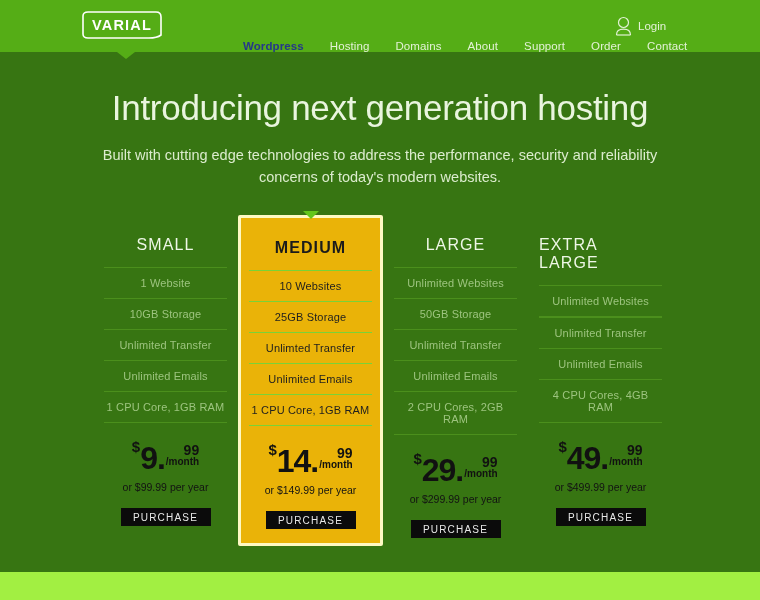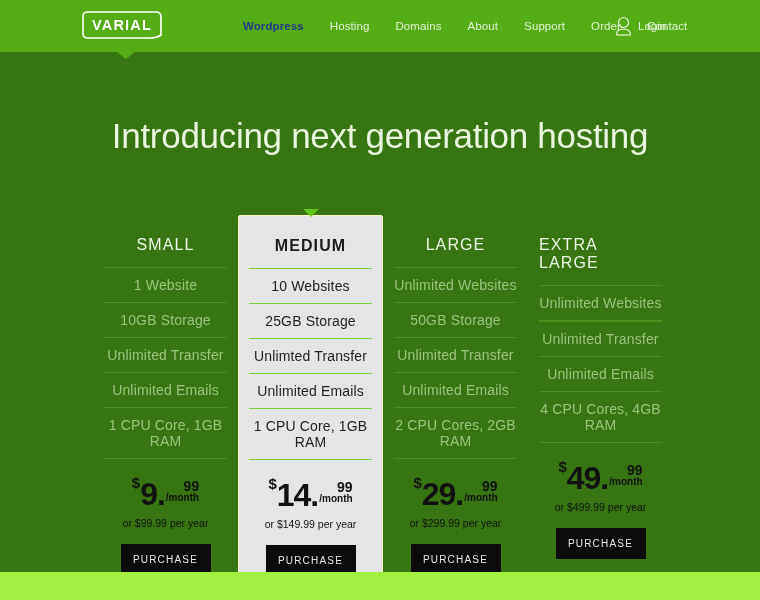--- a/index.html
+++ b/index.html
@@ -37,21 +37,21 @@
     height: 32px;
   }
   .logo svg { display: block; }
 
   .nav {
     position: absolute;
     left: 230px;
     top: 0;
     height: 52px;
     display: flex;
-    align-items: center;
+    align-items: flex-end;
     gap: 0px;
   }
   .nav-item {
     font-size: 11.5px;
     color: #e3f2d6;
     padding: 0 13px;
     letter-spacing: 0.1px;
     white-space: nowrap;
     cursor: pointer;
   }
@@ -84,21 +84,21 @@
     width: 0; height: 0;
     border-left: 9px solid transparent;
     border-right: 9px solid transparent;
     border-top: 7px solid #55ad16;
     z-index: 6;
   }
 
   
   .hero {
     position: absolute;
-    top: 68px; left: 0;
+    top: 40px; left: 0;
     width: 760px;
     text-align: center;
   }
   .hero-title {
     margin-top: 49px;
     font-size: 35px;
     font-weight: 300;
     color: #e9f5de;
     letter-spacing: -0.3px;
     line-height: 1.1;
@@ -127,22 +127,22 @@
     position: relative;
   }
   .plan-inner {
     display: flex;
     flex-direction: column;
     align-items: center;
   }
 
   .plan.featured {
     margin-top: -10px;
-    background: #e5e5e5;
-    border: 1px solid #fef9c3;
+    background: #eab308;
+    border: 3px solid #fef9c3;
     border-radius: 2px;
     padding: 21px 11px 14px;
     width: 145px;
   }
   .featured-notch {
     position: absolute;
     left: 50%;
     margin-left: -8px;
     top: -7px;
     width: 0; height: 0;
@@ -165,21 +165,21 @@
   }
 
   .divider {
     width: 123px;
     height: 1px;
     background: #4b8f1c;
   }
   .plan.featured .divider { background: #79d338; }
 
   .feature {
-    font-size: 14px;
+    font-size: 11px;
     color: #9dc47f;
     padding: 9px 0;
     text-align: center;
     width: 123px;
     letter-spacing: 0.15px;
   }
   .plan.featured .feature { color: #1f1f1f; }
 
   .price-block {
     margin-top: 16px;
@@ -224,21 +224,21 @@
   .price-year {
     margin-top: 7px;
     font-size: 10.5px;
     color: #131313;
     font-weight: 400;
   }
 
   .purchase-btn {
     margin-top: 15px;
     width: 90px;
-    height: 31px;
+    height: 18px;
     background: #0b0b0b;
     color: #e8e8e8;
     border: none;
     font-size: 10px;
     letter-spacing: 1.2px;
     font-family: inherit;
     cursor: pointer;
     display: flex;
     align-items: center;
     justify-content: center;
@@ -284,20 +284,21 @@
       <line x1="1.5" y1="19" x2="15.5" y2="19" stroke="#e3f2d6" stroke-width="1.2"></line>
     </svg>
     <span class="login-label">Login</span>
   </div>
 </div>
 
 <div class="header-notch"></div>
 
 <div class="hero">
   <h1 class="hero-title">Introducing next generation hosting</h1>
+  <p class="hero-sub">Built with cutting edge technologies to address the performance, security and reliability concerns of today's modern websites.</p>
 </div>
 
 <div class="pricing">
 
   <div class="plan">
     <div class="plan-inner">
       <div class="plan-title">SMALL</div>
       <div class="divider"></div>
       <div class="feature">1 Website</div>
       <div class="divider"></div>

